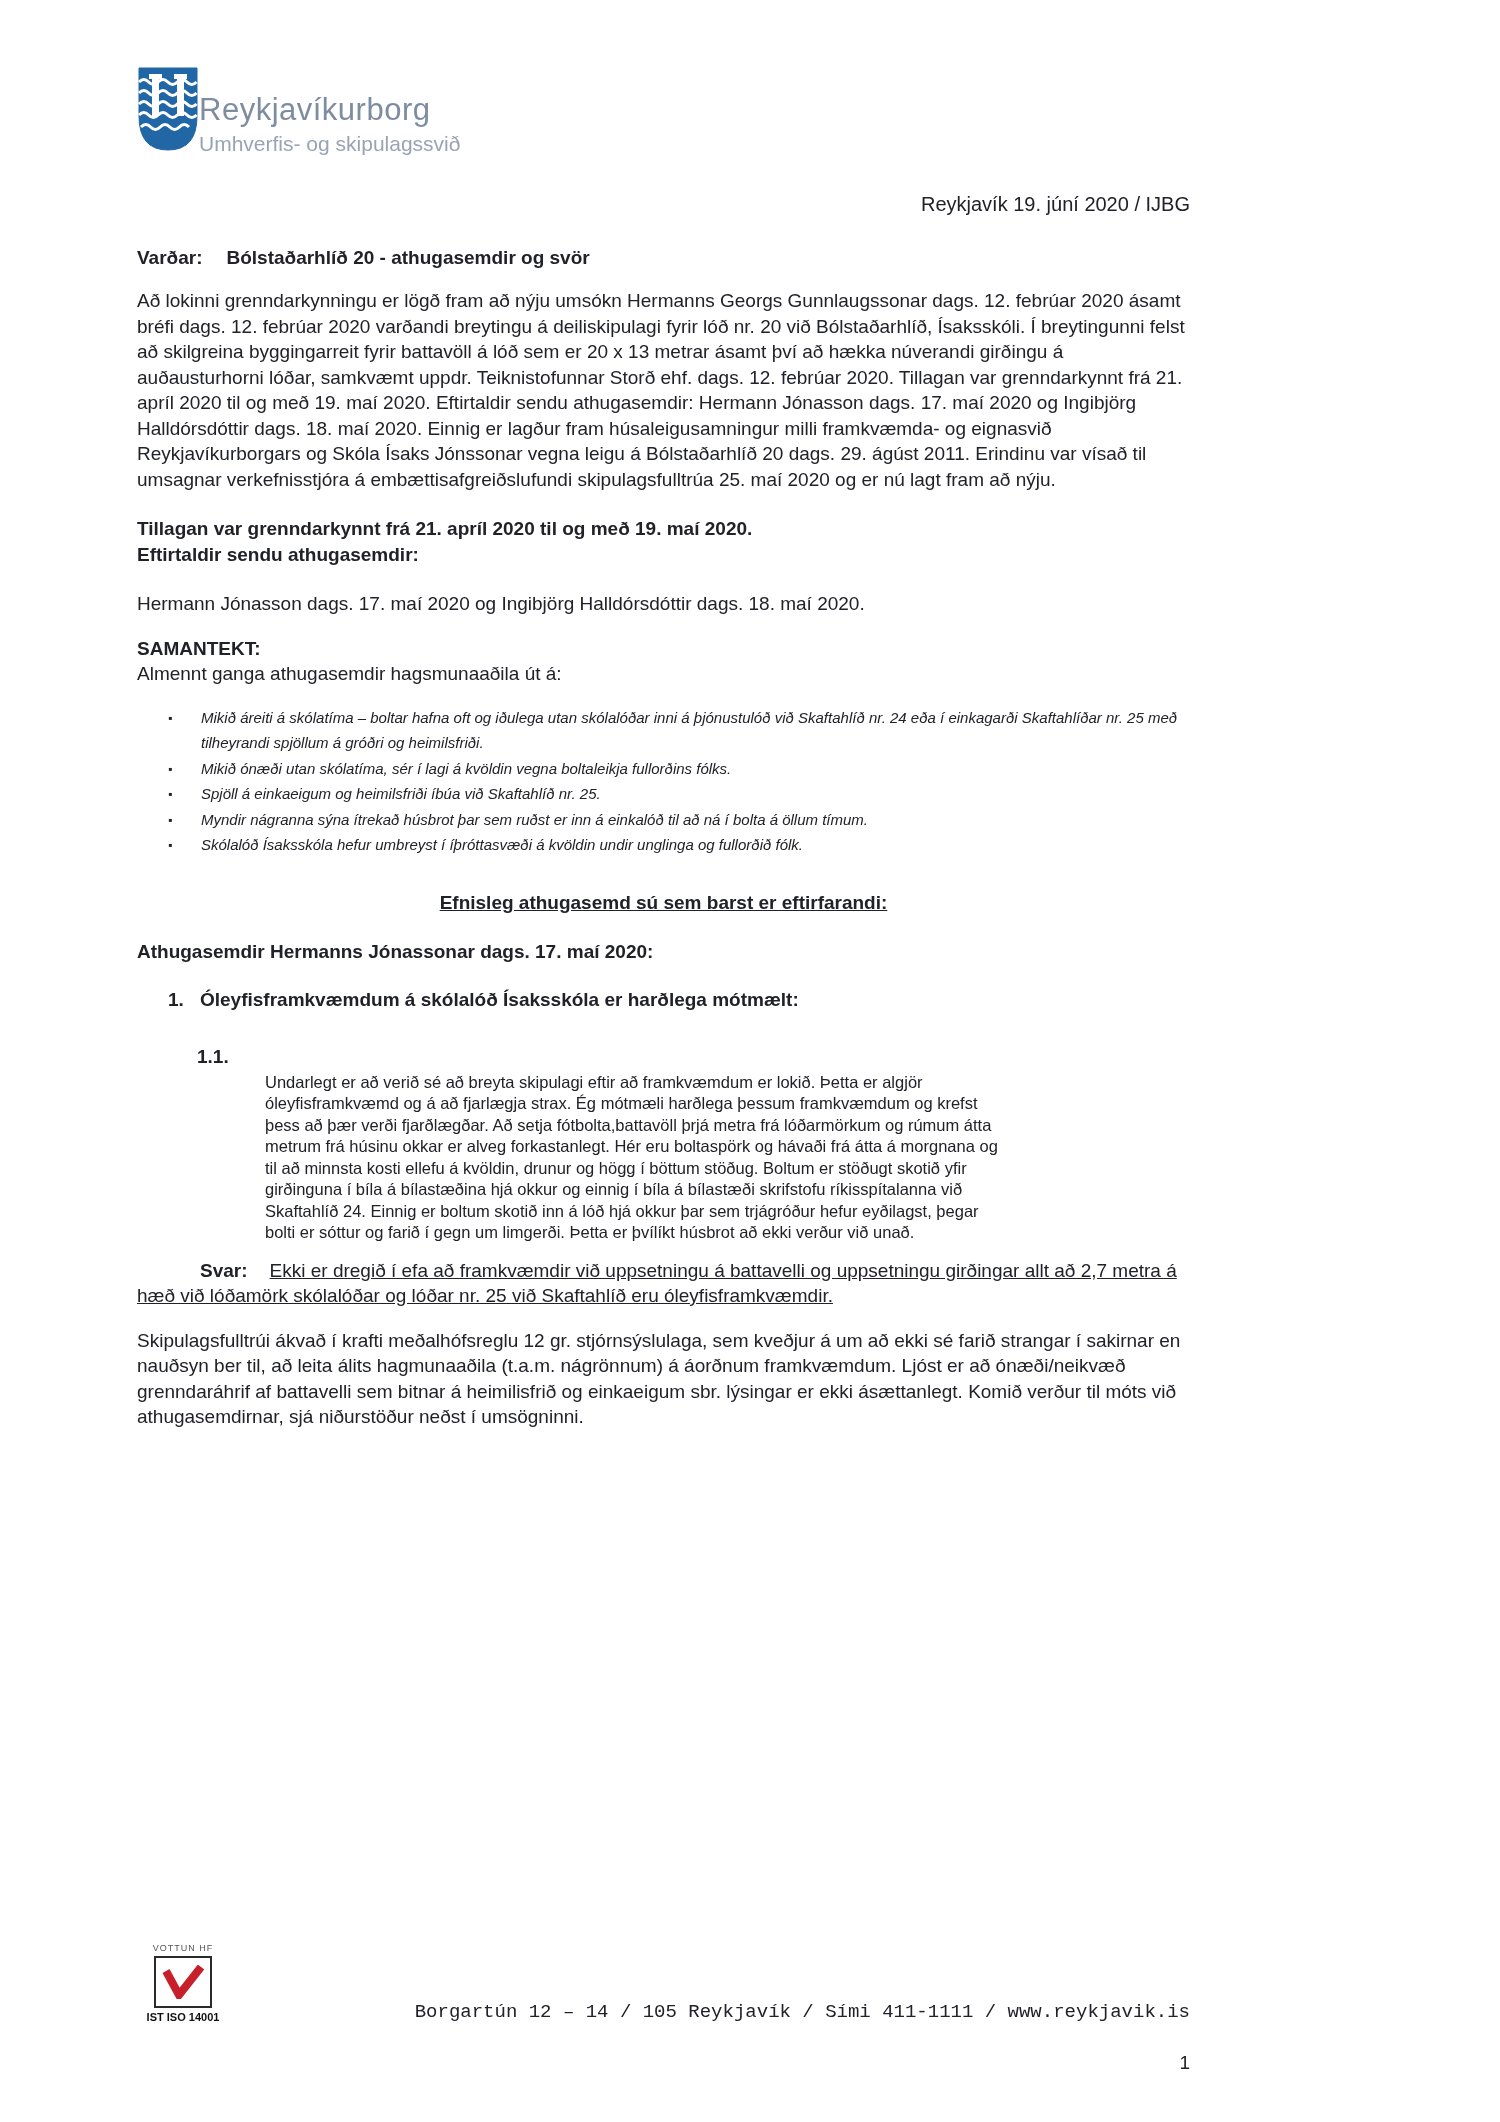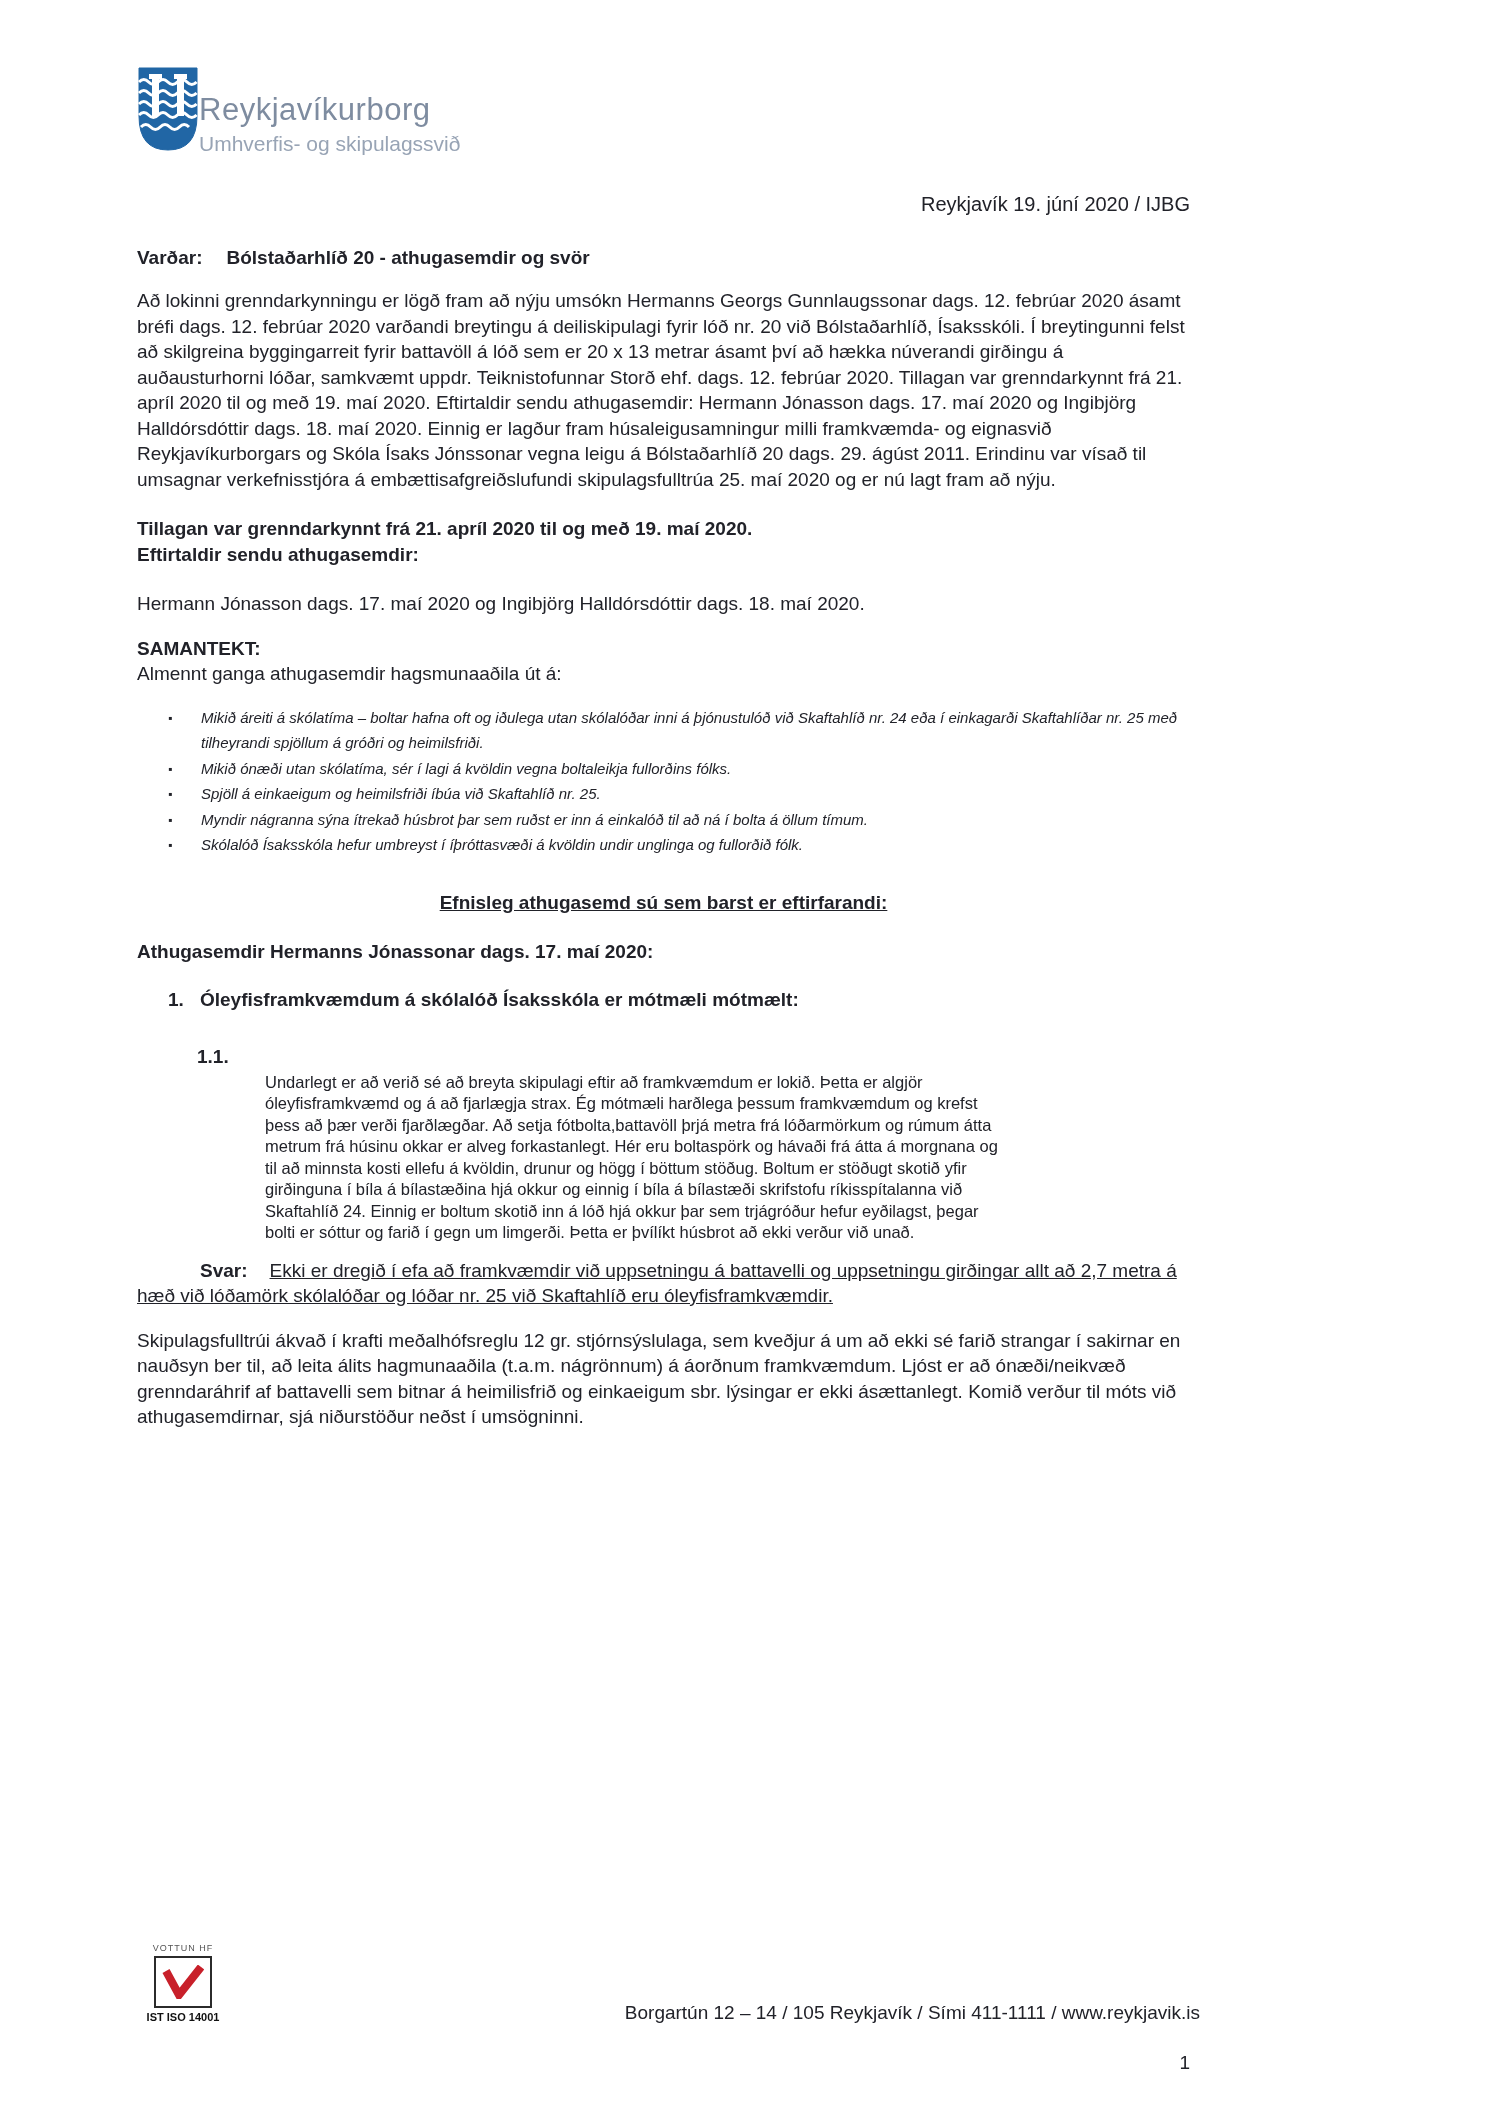--- a/index.html
+++ b/index.html
@@ -39,21 +39,21 @@
   .quote{margin-top:2px;margin-left:128px;width:748px;font-size:16.5px;line-height:21.5px;}
   .svar{margin-top:14px;font-size:19px;line-height:25.5px;text-indent:63px;}
   .svar .label{font-weight:bold;}
   .svar .txt{margin-left:22px;text-decoration:underline;}
   .closing{margin-top:12px;font-size:19px;line-height:25.5px;}
   
   .cert{position:absolute;left:137px;top:1943px;width:92px;text-align:center;}
   .cert-top{font-size:9px;letter-spacing:1px;color:#555;line-height:11px;}
   .cert-box{width:58px;height:52px;border:2px solid #2b2b2b;margin:2px auto;display:flex;align-items:center;justify-content:center;background:#fff;box-sizing:border-box;}
   .cert-bottom{font-size:11px;font-weight:bold;color:#111;line-height:14px;margin-top:2px;}
-  .address{position:absolute;right:300px;top:2000px;font-size:19px;line-height:25px;text-align:right;}
+  .address{position:absolute;right:310px;top:2000px;font-size:19px;line-height:25px;text-align:right;font-family:Liberation Mono, monospace;}
   .pagenum{position:absolute;right:310px;top:2050px;font-size:19px;line-height:25px;text-align:right;}
 </style>
 </head>
 <body>
 
 <div class="page">
 
   <div class="brand">
     <div class="coat">
       <svg width="62" height="86" viewBox="0 0 62 86" aria-hidden="true">
@@ -106,21 +106,21 @@
     <li>Spjöll á einkaeigum og heimilsfriði íbúa við Skaftahlíð nr. 25.</li>
     <li>Myndir nágranna sýna ítrekað húsbrot þar sem ruðst er inn á einkalóð til að ná í bolta á öllum tímum.</li>
     <li>Skólalóð Ísaksskóla hefur umbreyst í íþróttasvæði á kvöldin undir unglinga og fullorðið fólk.</li>
   </ul>
 
   <div class="efnisleg-h">Efnisleg athugasemd sú sem barst er eftirfarandi:</div>
   <div class="athugasemdir-h">Athugasemdir Hermanns Jónassonar dags. 17. maí 2020:</div>
 
   <div class="item1">
     <span class="num">1.</span>
-    <span>Óleyfisframkvæmdum á skólalóð Ísaksskóla er mótmæli mótmælt:</span>
+    <span>Óleyfisframkvæmdum á skólalóð Ísaksskóla er harðlega mótmælt:</span>
   </div>
 
   <div class="subnum">1.1.</div>
 
   <div class="quote">Undarlegt er að verið sé að breyta skipulagi eftir að framkvæmdum er lokið. Þetta er algjör óleyfisframkvæmd og á að fjarlægja strax.  Ég mótmæli harðlega þessum framkvæmdum og krefst þess að þær verði fjarðlægðar.  Að setja fótbolta,battavöll þrjá metra frá lóðarmörkum og rúmum átta metrum frá húsinu okkar er alveg forkastanlegt. Hér eru boltaspörk og hávaði frá átta á morgnana og til að minnsta kosti ellefu á kvöldin, drunur og högg í böttum stöðug. Boltum er stöðugt skotið yfir girðinguna í bíla á bílastæðina hjá okkur og einnig í bíla á bílastæði skrifstofu ríkisspítalanna við Skaftahlíð 24. Einnig er boltum skotið inn á lóð hjá okkur þar sem trjágróður hefur eyðilagst, þegar bolti er sóttur og farið í gegn um limgerði. Þetta er þvílíkt húsbrot að ekki verður við unað.</div>
 
   <p class="svar">
     <span class="label">Svar:</span><span class="txt">Ekki er dregið í efa að framkvæmdir við uppsetningu á battavelli og uppsetningu girðingar allt að 2,7 metra á hæð við lóðamörk skólalóðar og lóðar nr. 25 við Skaftahlíð eru óleyfisframkvæmdir.</span>
   </p>
 

